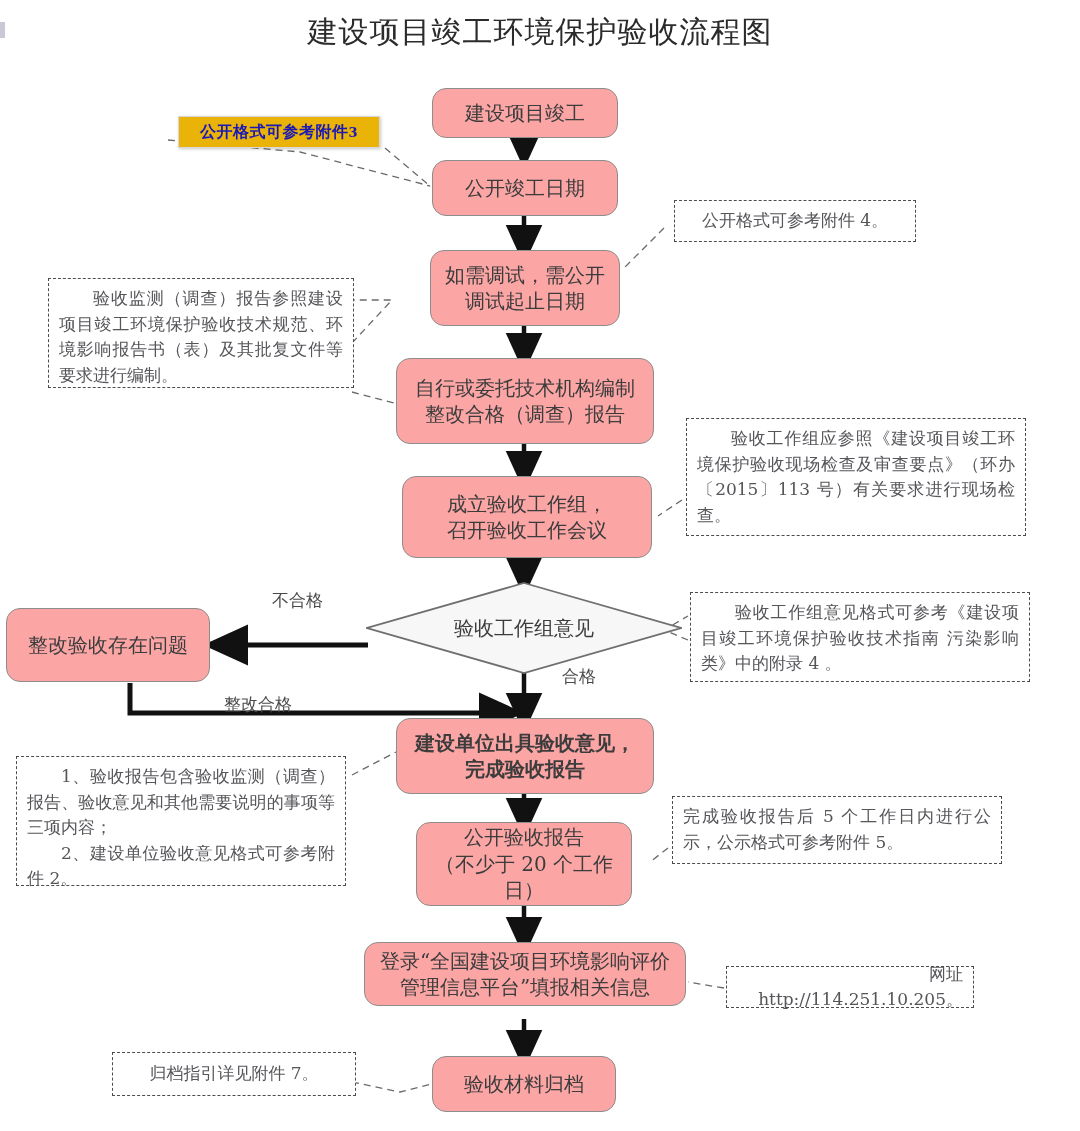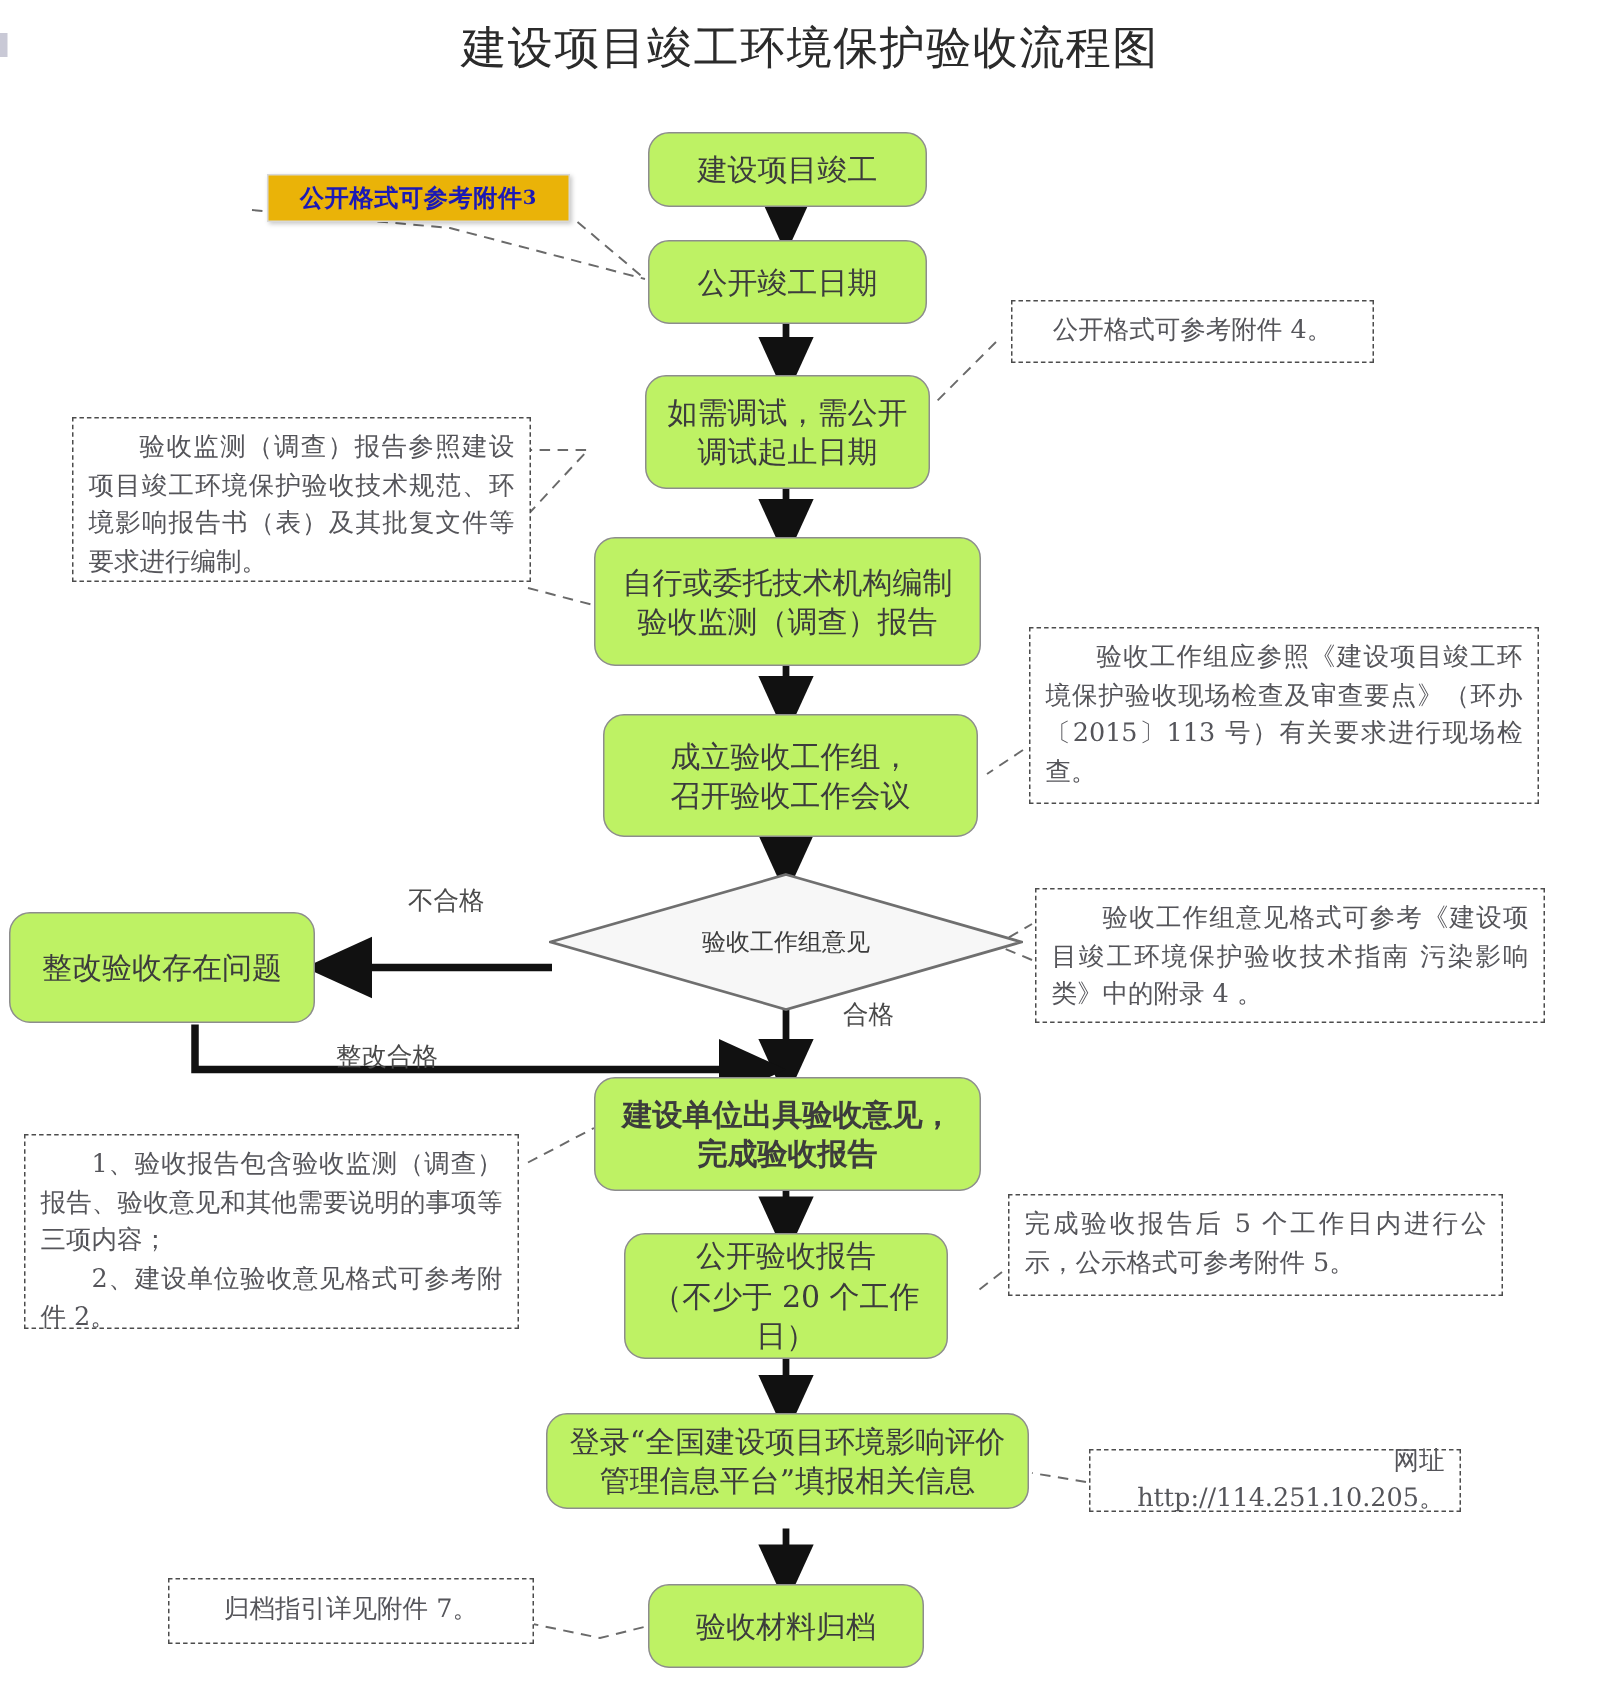--- a/index.html
+++ b/index.html
@@ -13,33 +13,33 @@
 
   .title{
     position:absolute;left:0;top:12px;width:1080px;text-align:center;
     font-size:30px;font-family:"DejaVu Serif","Liberation Serif",serif;
     color:#2b2b2b;letter-spacing:1px;font-weight:400;
   }
 
   
   .node{
     position:absolute;box-sizing:border-box;
-    background:#bef264;border:1.6px solid #8d8d8d;border-radius:14px;
+    background:#fca5a5;border:1.6px solid #8d8d8d;border-radius:14px;
     display:flex;align-items:center;justify-content:center;
     text-align:center;line-height:1.32;
     font-family:"DejaVu Serif","Liberation Serif",serif;
     font-size:20px;color:#3c3c3c;padding:2px 8px;
   }
   .node span{display:block;}
 
   
   .diamond{
     position:absolute;display:flex;align-items:center;justify-content:center;
     font-family:"DejaVu Serif","Liberation Serif",serif;
-    font-size:16px;color:#3c3c3c;text-align:center;
+    font-size:20px;color:#3c3c3c;text-align:center;
   }
   .diamond .dlabel{position:relative;z-index:2;}
   .diamond svg{position:absolute;left:0;top:0;}
 
   
   .note{
     position:absolute;box-sizing:border-box;
     border:1.5px dashed #4c4c4c;background:#ffffff;
     font-family:"DejaVu Serif","Liberation Serif",serif;
     font-size:17px;line-height:1.5;color:#55555a;
@@ -131,21 +131,21 @@
     <span>公开竣工日期</span>
   </div>
 
   <div class="node" style="left:430px;top:250px;width:190px;height:76px;flex-direction:column;">
     <span>如需调试，需公开</span>
     <span>调试起止日期</span>
   </div>
 
   <div class="node" style="left:396px;top:358px;width:258px;height:86px;flex-direction:column;">
     <span>自行或委托技术机构编制</span>
-    <span>验收监测（调查）报告</span>
+    <span>整改合格（调查）报告</span>
   </div>
 
   <div class="node" style="left:402px;top:476px;width:250px;height:82px;flex-direction:column;">
     <span>成立验收工作组，</span>
     <span>召开验收工作会议</span>
   </div>
 
   <div class="node" style="left:6px;top:608px;width:204px;height:74px;">
     <span>整改验收存在问题</span>
   </div>

